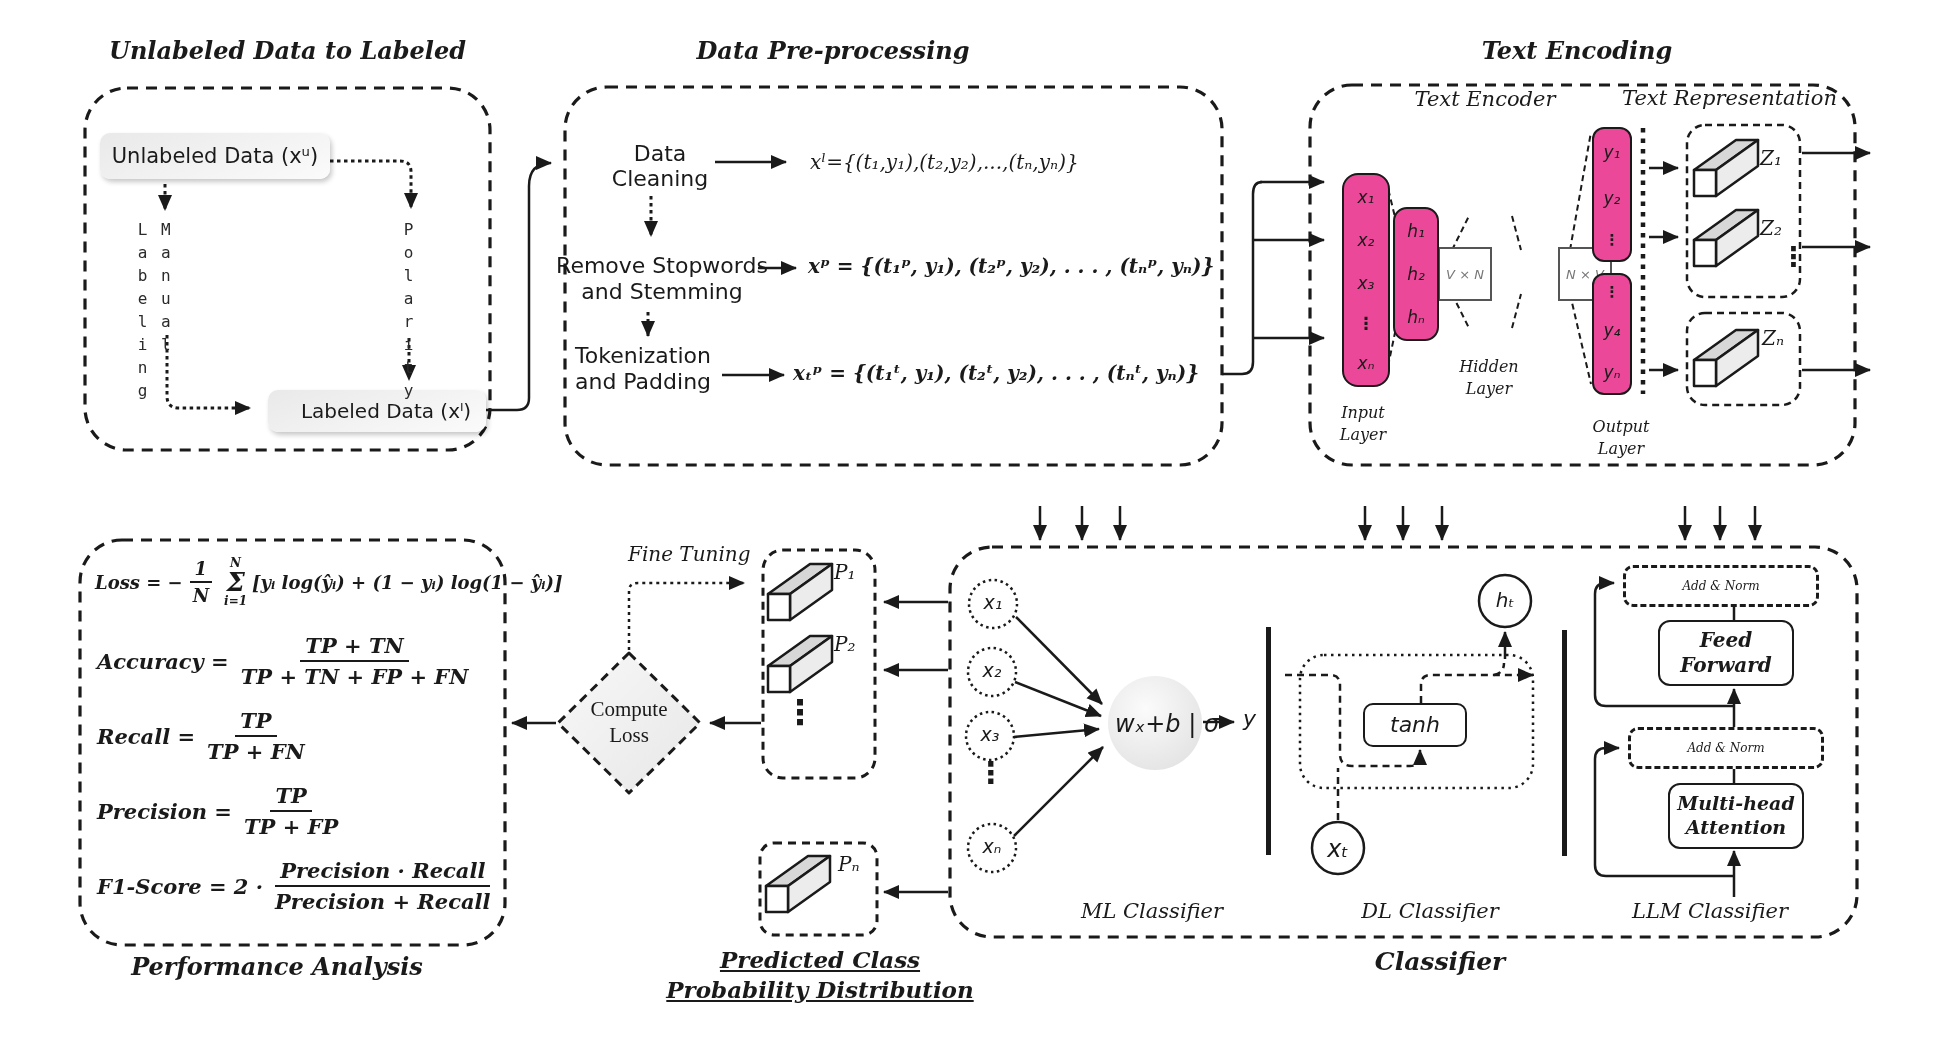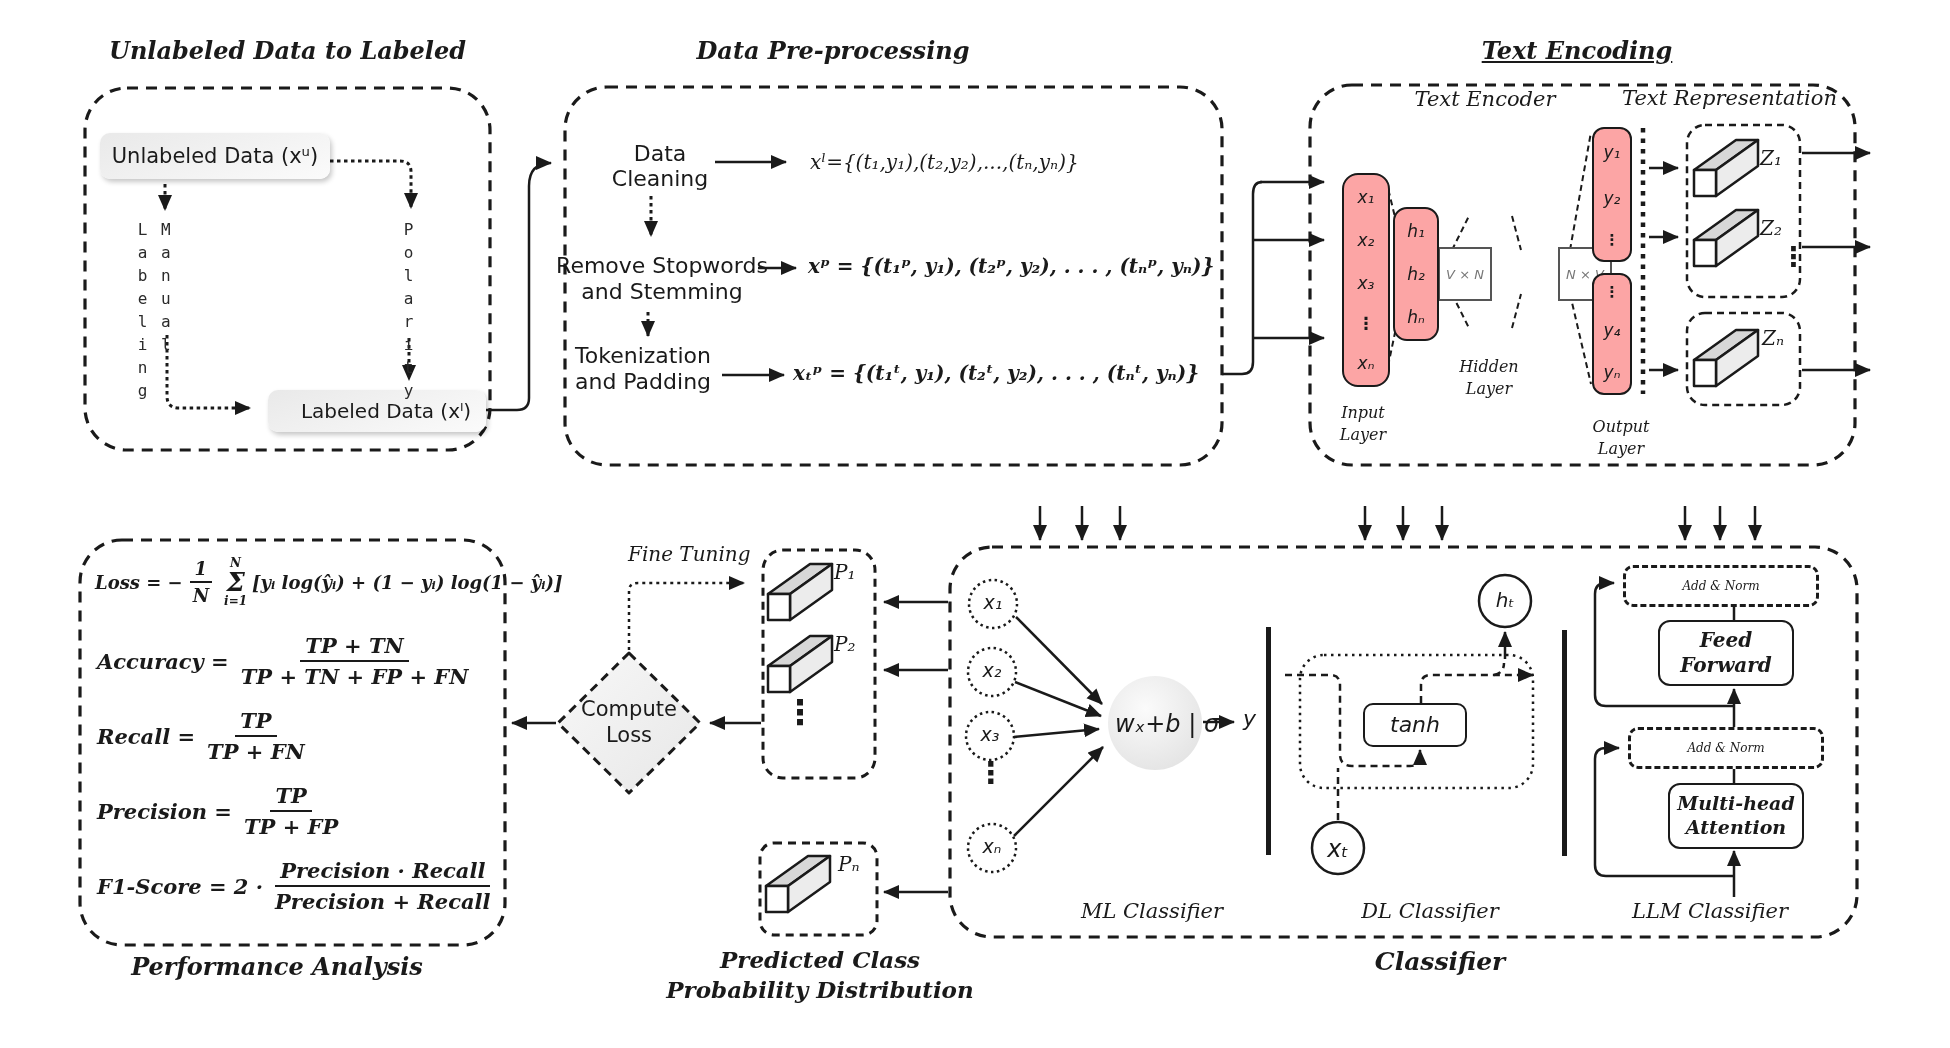--- a/index.html
+++ b/index.html
@@ -9,21 +9,21 @@
   .ser{font-family:"DejaVu Serif","DejaVu Sans","Liberation Serif",serif;}
   .bi{font-style:italic;font-weight:bold;}
   .it{font-style:italic;}
   .ctr{text-align:center;}
   .vert{writing-mode:vertical-rl;text-orientation:upright;white-space:pre-line;
         font-family:"DejaVu Sans Mono","Liberation Mono",monospace;font-size:16px;
         letter-spacing:4px;line-height:1.45;color:#2b2b2b;}
   .gbox{background:linear-gradient(160deg,#e9e9e9,#fbfbfb);border-radius:10px;
         box-shadow:2px 3px 5px rgba(0,0,0,.22);display:flex;align-items:center;
         justify-content:center;font-size:21px;}
-  .col{border:2.5px solid #1a1a1a;border-radius:16px;background:#fca5a5;display:flex;
+  .col{border:2.5px solid #1a1a1a;border-radius:16px;background:#ec4899;display:flex;
        flex-direction:column;align-items:center;justify-content:space-around;
        font-style:italic;font-size:17px;}
   .mm{border:2px solid #555;background:#fff;color:#777;font-style:italic;font-size:13px;
       display:flex;align-items:center;justify-content:center;margin-left:36px;}
   .lay{font-size:16px;font-style:italic;line-height:1.4;}
   .frac{display:inline-flex;flex-direction:column;align-items:center;margin:0 7px;}
   .frac>.num{border-bottom:2.2px solid #1a1a1a;padding:0 5px 2px;}
   .frac>.den{padding:2px 5px 0;}
   .mrow{display:flex;align-items:center;font-size:21px;}
   .sum{display:inline-flex;flex-direction:column;align-items:center;line-height:1;margin:0 5px;}
@@ -187,24 +187,24 @@
     <use href="#cuboid" x="1694" y="138"></use>
       <use href="#cuboid" x="1694" y="208"></use>
       <use href="#cuboid" x="1694" y="328"></use>
     <use href="#cuboid" x="768" y="562"></use>
       <use href="#cuboid" x="768" y="634"></use>
       <use href="#cuboid" x="766" y="854"></use>
   </svg>
 
   <div class="abs ser bi ctr" style="left:85px;top:36px;width:405px;font-size:24px;">Unlabeled Data to Labeled</div>
   <div class="abs ser bi ctr" style="left:593px;top:36px;width:480px;font-size:24px;">Data Pre-processing</div>
-  <div class="abs ser bi ctr" style="left:1377px;top:36px;width:400px;font-size:24px;text-decoration:underline;">Text Encoding</div>
+  <div class="abs ser bi ctr" style="left:1377px;top:36px;width:400px;font-size:24px;">Text Encoding</div>
   <div class="abs ser bi ctr" style="left:77px;top:952px;width:400px;font-size:24px;">Performance Analysis</div>
   <div class="abs ser bi ctr" style="left:1240px;top:947px;width:400px;font-size:25px;">Classifier</div>
-  <div class="abs ser bi ctr" style="left:655px;top:945px;width:330px;font-size:23px;line-height:1.3;">
+  <div class="abs ser bi ctr" style="left:655px;top:945px;width:330px;font-size:23px;line-height:1.3;text-decoration:underline;">
     <div>Predicted Class</div>
     <div>Probability Distribution</div>
   </div>
 
   <div class="abs gbox" style="left:100px;top:133px;width:230px;height:46px;">Unlabeled Data (xᵘ)</div>
   <div class="abs gbox" style="left:268px;top:390px;width:200px;height:42px;font-size:20px;padding-left:18px;">Labeled Data (xˡ)</div>
   <div class="abs vert" style="left:131px;top:220px;height:132px;">Manual
 Labeling</div>
   <div class="abs vert" style="left:397px;top:220px;height:132px;">Polarity</div>
 
@@ -306,21 +306,21 @@
   </div>
   <div class="abs mrow ser bi" style="left:97px;top:858px;">
     <span>F1-Score = 2 ·</span>
     <span class="frac">
       <span class="num">Precision · Recall</span>
       <span class="den">Precision + Recall</span>
     </span>
   </div>
 
   <div class="abs ser it" style="left:628px;top:542px;font-size:20px;">Fine Tuning</div>
-  <div class="abs ctr" style="left:559px;top:696px;width:140px;font-size:21px;line-height:1.25;">
+  <div class="abs ctr" style="left:559px;top:696px;width:140px;font-size:21px;line-height:1.25;font-family:Liberation Serif, serif;">
     <div>Compute</div>
     <div>Loss</div>
   </div>
 
   <div class="abs ser it" style="left:834px;top:560px;font-size:20px;">P₁</div>
   <div class="abs ser it" style="left:834px;top:632px;font-size:20px;">P₂</div>
   <div class="abs ser it" style="left:838px;top:852px;font-size:20px;">Pₙ</div>
   <div class="abs vdots" style="left:783px;top:698px;font-size:34px;">⋮</div>
 
   <div class="abs ser it ctr" style="left:1052px;top:899px;width:200px;font-size:21px;">ML Classifier</div>

